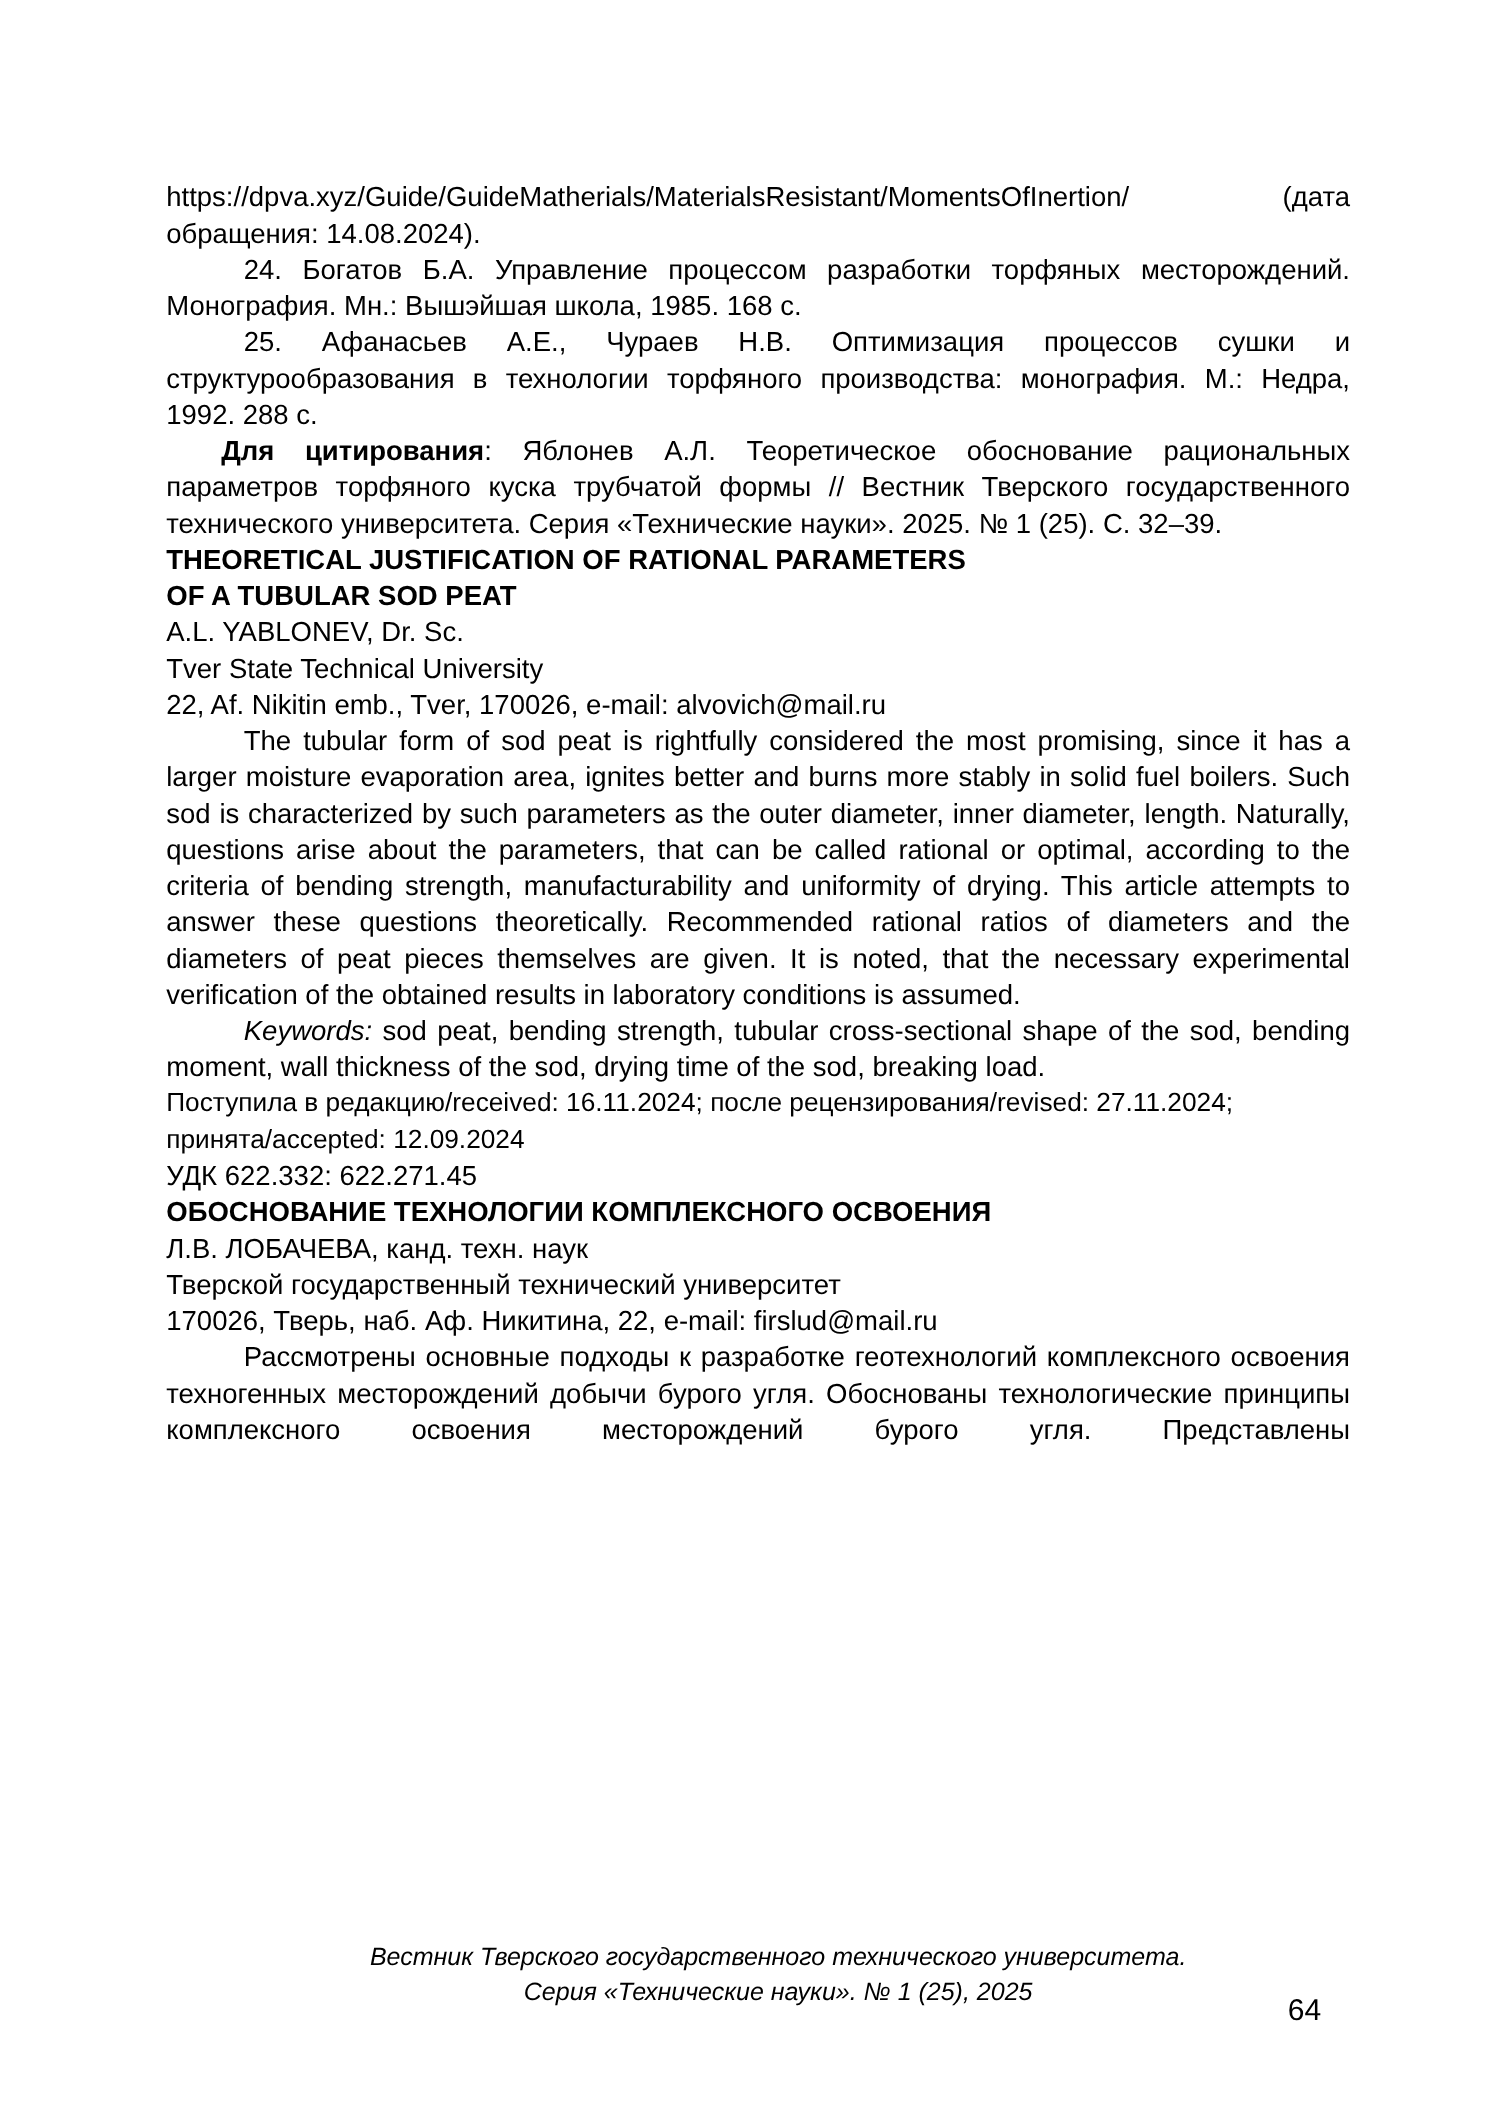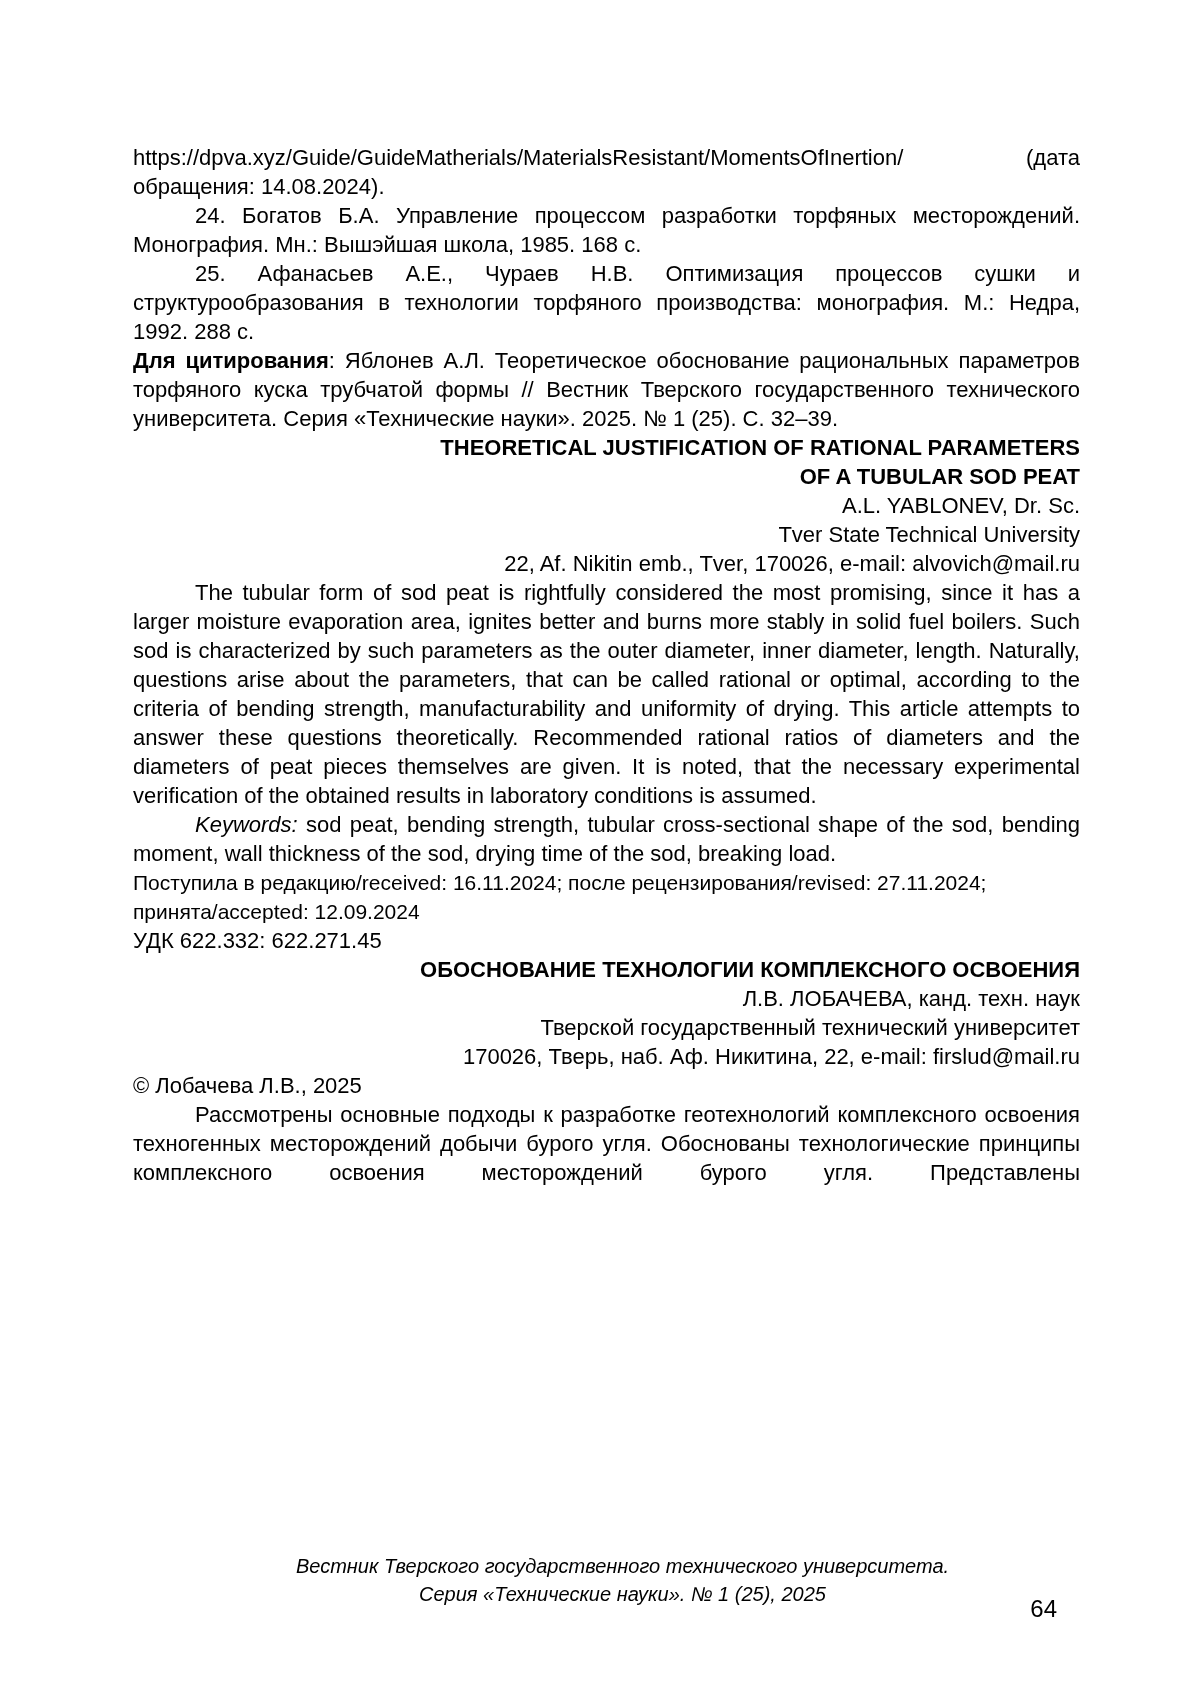--- a/index.html
+++ b/index.html
@@ -16,23 +16,23 @@
   .content {
     position: absolute;
     left: 133px;
     top: 143px;
     width: 947px;
   }
   .content p, .content div { margin: 0; }
   .txt  { font-size: 22px; line-height: 29px; }
   .just { text-align: justify; }
   .ind  { text-indent: 62px; }
-  .center { text-align: right; }
+  .center { text-align: left; }
   .right  { text-align: left; }
-  .bold   { font-weight: bold; }
+  .bold   { font-weight: bold; margin-left: 44px; }
   .ital   { font-style: italic; }
 
   .citation-para   { margin-top: 20px; }
   .en-title        { margin-top: 23px; }
   .en-author       { margin-top: 26px; }
   .en-affiliation  { margin-top: 29px; }
   .en-abstract     { margin-top: 27px; }
   .dates-block     { font-size: 21px; line-height: 29px; }
   .udc-line        { margin-top: 74px; }
   .ru-title        { margin-top: 29px; }
@@ -100,21 +100,20 @@
       <div>ОБОСНОВАНИЕ ТЕХНОЛОГИИ КОМПЛЕКСНОГО ОСВОЕНИЯ</div>
     </div>
 
     <div class="txt center ru-author">Л.В. ЛОБАЧЕВА, канд. техн. наук</div>
 
     <div class="txt center ru-affiliation">
       <div>Тверской государственный технический университет</div>
       <div>170026, Тверь, наб. Аф. Никитина, 22, e-mail: firslud@mail.ru</div>
     </div>
 
-    <div class="txt right copyright-line">© Лобачева Л.В., 2025</div>
 
     <p class="txt just ind ru-abstract">Рассмотрены основные подходы к разработке геотехнологий комплексного освоения техногенных месторождений добычи бурого угля. Обоснованы технологические принципы комплексного освоения месторождений бурого угля. Представлены</p>
 
   </div>
 
   <div class="page-footer">
     <div>Вестник Тверского государственного технического университета.</div>
     <div>Серия «Технические науки». № 1 (25), 2025</div>
   </div>
 

